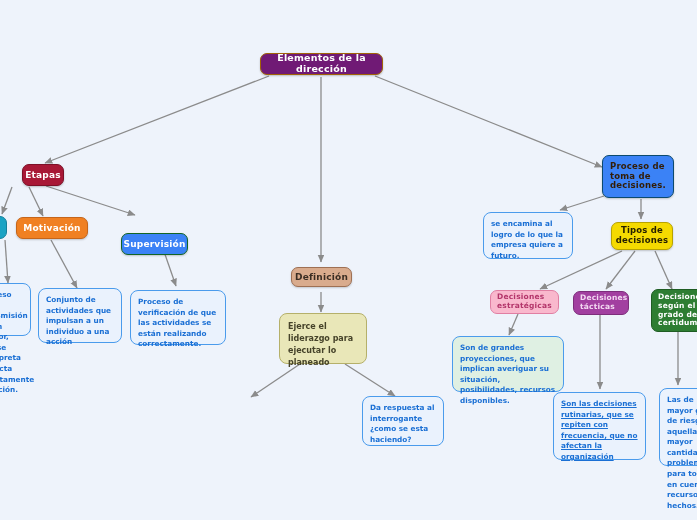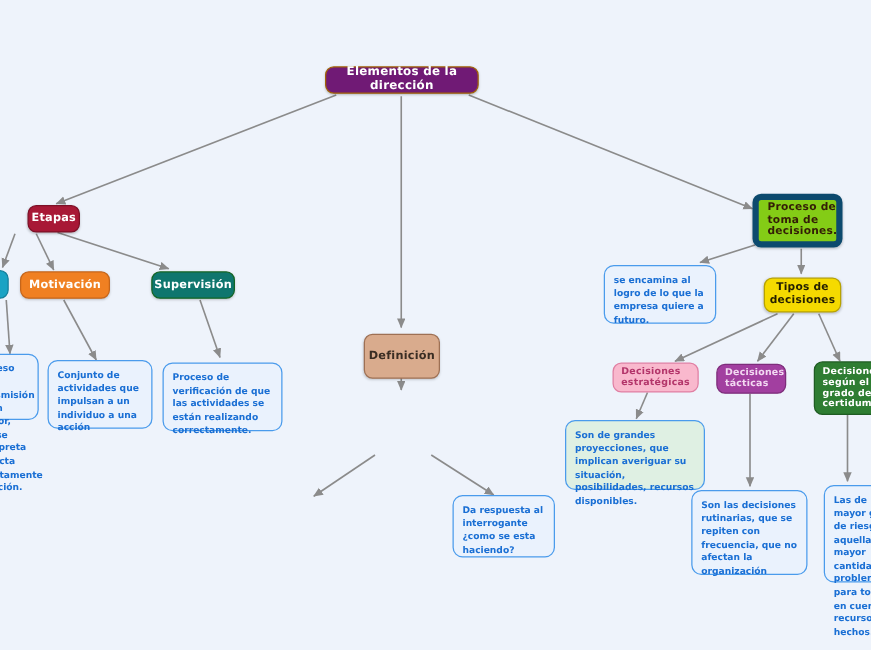--- a/index.html
+++ b/index.html
@@ -66,38 +66,39 @@
   }
   .n-motivacion {
     background: #f08022;
     border: 1px solid #c5651a;
     color: #ffffff;
     font-size: 9px;
     padding: 4px 6px;
     box-shadow: 0 1px 2px rgba(0,0,0,.2);
   }
   .n-supervision {
-    background: #0f766e;
+    background: #3b82f6;
     border: 1px solid #136524;
     color: #ffffff;
     font-size: 9px;
     padding: 4px 0;
     box-shadow: 0 1px 2px rgba(0,0,0,.2);
+    margin-top: 16px;
   }
   .n-definicion {
     background: #d9ab8d;
     border: 1px solid #9e7054;
     color: #3a2d23;
     font-size: 9px;
     padding: 4px 7px;
     box-shadow: 0 1px 2px rgba(0,0,0,.18);
   }
   .n-proceso {
-    background: #84cc16;
-    border: 5px solid #0c4a6e;
+    background: #3b82f6;
+    border: 1px solid #0c4a6e;
     color: #331d06;
     font-size: 8.5px;
     padding: 5px 7px;
     box-shadow: 0 1px 2px rgba(0,0,0,.2);
   }
   .n-tipos {
     background: #f5da00;
     border: 1px solid #b8a300;
     color: #241f00;
     font-size: 8.5px;
@@ -224,21 +225,21 @@
   </div>
 
   <div class="node n-motivacion" style="left:16px; top:217px; width:72px; height:22px;">
     <span>Motivación</span>
   </div>
 
   <div class="node n-supervision" style="left:121px; top:217px; width:67px; height:22px;">
     <span>Supervisión</span>
   </div>
 
-  <div class="node n-definicion" style="left:291px; top:267px; width:61px; height:36px;">
+  <div class="node n-definicion" style="left:291px; top:267px; width:61px; height:20px;">
     <span>Definición</span>
   </div>
 
   <div class="node n-proceso left-align" style="left:602px; top:155px; width:72px; height:43px;">
     <span>Proceso de toma de decisiones.</span>
   </div>
 
   <div class="node n-tipos" style="left:611px; top:222px; width:62px; height:28px;">
     <span>Tipos de decisiones</span>
   </div>
@@ -260,35 +261,38 @@
   </div>
 
   <div class="leaf" style="left:38px; top:288px; width:84px; height:55px;">
     <span>Conjunto de actividades que impulsan a un individuo a  una acción</span>
   </div>
 
   <div class="leaf" style="left:130px; top:290px; width:96px; height:55px;">
     <span>Proceso de verificación de que las actividades se están realizando correctamente.</span>
   </div>
 
+  <div class="leaf-yellow" style="left:279px; top:313px; width:88px; height:51px;">
+    <span>Ejerce el liderazgo para ejecutar lo planeado</span>
+  </div>
 
 
   <div class="leaf" style="left:362px; top:396px; width:82px; height:50px;">
     <span>Da respuesta al interrogante ¿como se esta haciendo?</span>
   </div>
 
   <div class="leaf" style="left:483px; top:212px; width:90px; height:47px;">
     <span>se encamina al logro de  lo que   la empresa quiere a futuro.</span>
   </div>
 
   <div class="leaf green-fill" style="left:452px; top:336px; width:112px; height:56px;">
     <span>Son de grandes proyecciones, que implican averiguar su situación, posibilidades, recursos disponibles.</span>
   </div>
 
-  <div class="leaf" style="left:553px; top:392px; width:93px; height:68px;">
+  <div class="leaf" style="left:553px; top:392px; width:93px; height:68px;text-decoration:underline;">
     <span>Son las decisiones rutinarias, que se repiten con frecuencia, que no afectan la organización</span>
   </div>
 
   <div class="leaf" style="left:659px; top:388px; width:70px; height:78px;">
     <span>Las de mayor grado de riesgo, aquellas con mayor cantidad de problemas para tomar en cuenta recursos y hechos.</span>
   </div>
 
 </div>
 
 </body></html>

